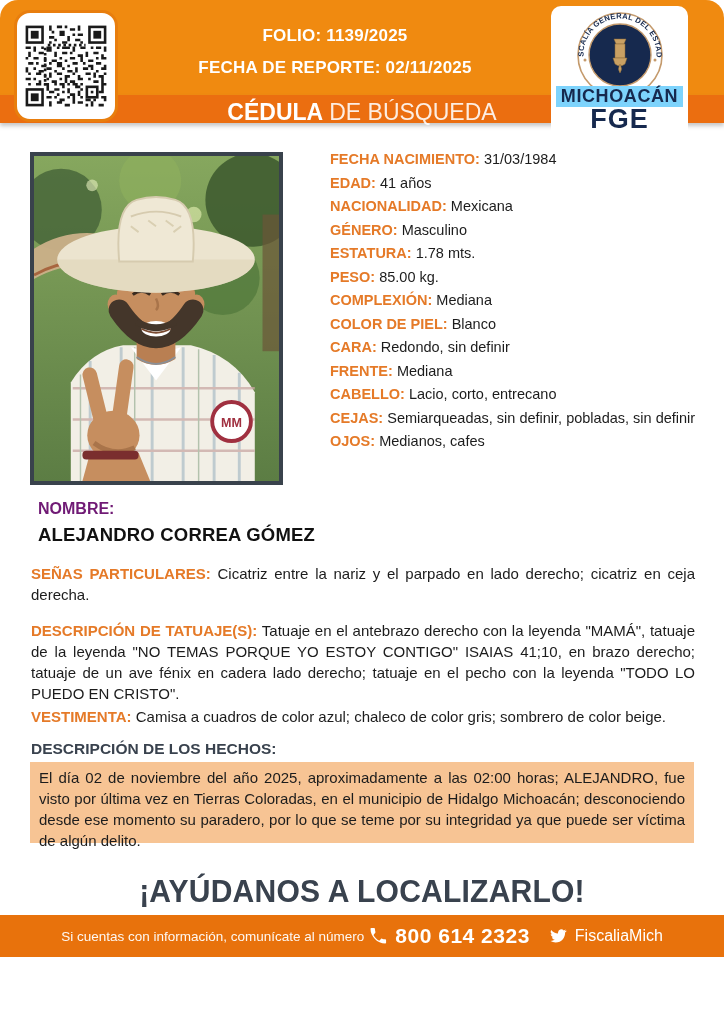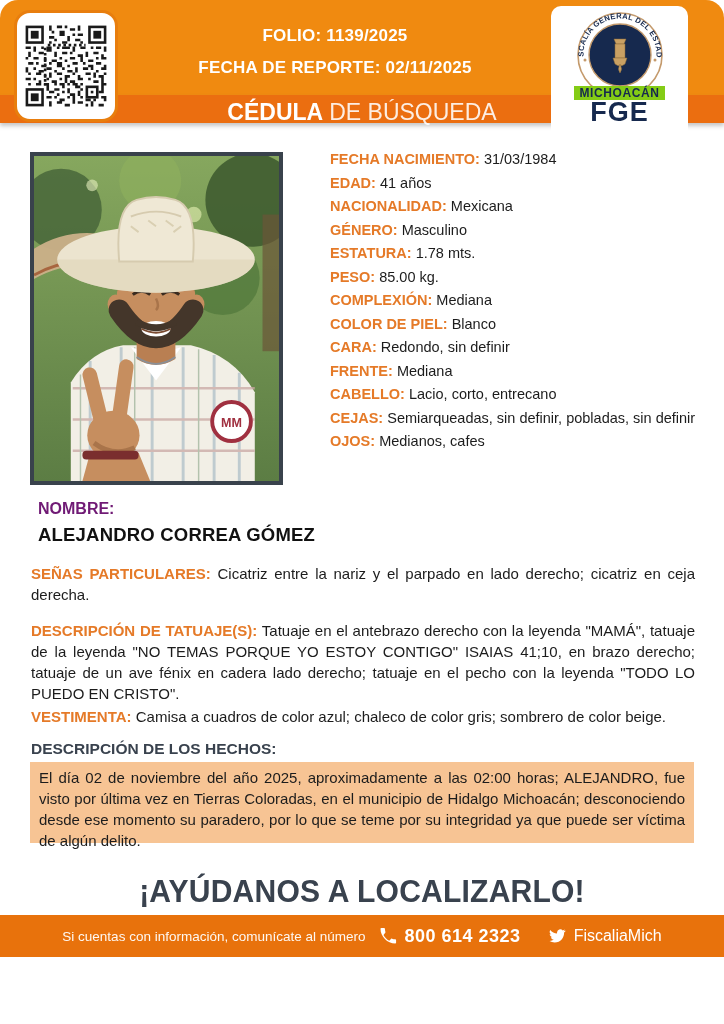--- a/index.html
+++ b/index.html
@@ -13,21 +13,21 @@
   .hdr-folio { top:26px; }
   .hdr-fecha { top:58px; }
   .band-title { position:absolute; left:0; top:99px; width:724px; text-align:center; font-size:23px; color:#fff; }
   .band-title .t-bold { font-weight:bold; }
   .band-title .t-rest { font-weight:normal; color:rgba(255,255,255,.88); margin-left:6px; }
 
   .qr-card { position:absolute; left:14px; top:10px; width:104px; height:112px; background:#fff; border:3px solid #E87E0E; border-radius:16px; display:flex; align-items:center; justify-content:center; }
   .qr-card svg { width:86px; height:86px; }
 
   .logo-card { position:absolute; left:551px; top:6px; width:137px; height:136px; background:#fff; border-radius:10px; display:flex; flex-direction:column; align-items:center; padding-top:5px; }
-  .logo-mich { font-size:12px; font-weight:bold; color:#16294E; letter-spacing:.6px; margin-top:-13px; background:#84cc16; padding:0 5px; z-index:2; }
+  .logo-mich { font-size:18px; font-weight:bold; color:#16294E; letter-spacing:.6px; margin-top:-13px; background:#7dd3fc; padding:0 5px; z-index:2; }
   .logo-fge { font-size:27px; font-weight:bold; color:#16294E; letter-spacing:1px; line-height:.9; z-index:2; }
 
   
   .photo { position:absolute; left:30px; top:152px; width:253px; height:333px; border:4px solid #39424C; background:#7fa05a;text-decoration:underline; }
   .photo svg { display:block; width:100%; height:100%; }
 
   
   .details { position:absolute; left:330px; top:150px; width:374px; }
   .drow { font-size:14.5px; line-height:19px; margin-bottom:4.5px; color:#1c1c1c; }
   .dlbl { color:#E57A28; font-weight:bold; }
@@ -42,23 +42,23 @@
   .p-senas { top:563px; }
   .p-tatuajes { top:620px; }
   .p-vestimenta { top:706px; }
 
   .hechos-label { position:absolute; left:31px; top:740px; font-size:15.5px; font-weight:bold; color:#39424E; }
   .hechos-box { position:absolute; left:30px; top:762px; width:664px; height:81px; background:#F7C494; padding:5px 9px; font-size:15px; line-height:21px; color:#1c1c1c; text-align:justify; }
 
   
   .cta { position:absolute; left:0; top:874px; width:724px; text-align:center; font-size:31px; font-weight:bold; color:#39424E; transform:scaleX(.97); letter-spacing:.2px; }
 
-  .contact-bar { position:absolute; left:0; top:915px; width:724px; height:42px; background:#E8720C; display:flex; align-items:center; justify-content:center; gap:12px; color:#fff; }
+  .contact-bar { position:absolute; left:0; top:915px; width:724px; height:42px; background:#E8720C; display:flex; align-items:center; justify-content:center; gap:4px; color:#fff; }
   .contact-info { font-size:13.5px; color:rgba(255,255,255,.95); }
-  .contact-phone { display:flex; align-items:center; gap:7px; font-size:18px; font-weight:bold; letter-spacing:.5px; }
+  .contact-phone { display:flex; align-items:center; gap:7px; font-size:21px; font-weight:bold; letter-spacing:.5px; }
   .contact-tw { display:flex; align-items:center; gap:7px; font-size:16px; margin-left:14px; }
   .cicon { width:20px; height:20px; fill:#fff; }
 
   
   .footer { position:absolute; left:0; top:957px; width:724px; height:61px; background:#fff; }
 </style>
 </head>
 <body>
 
 <div class="page">

